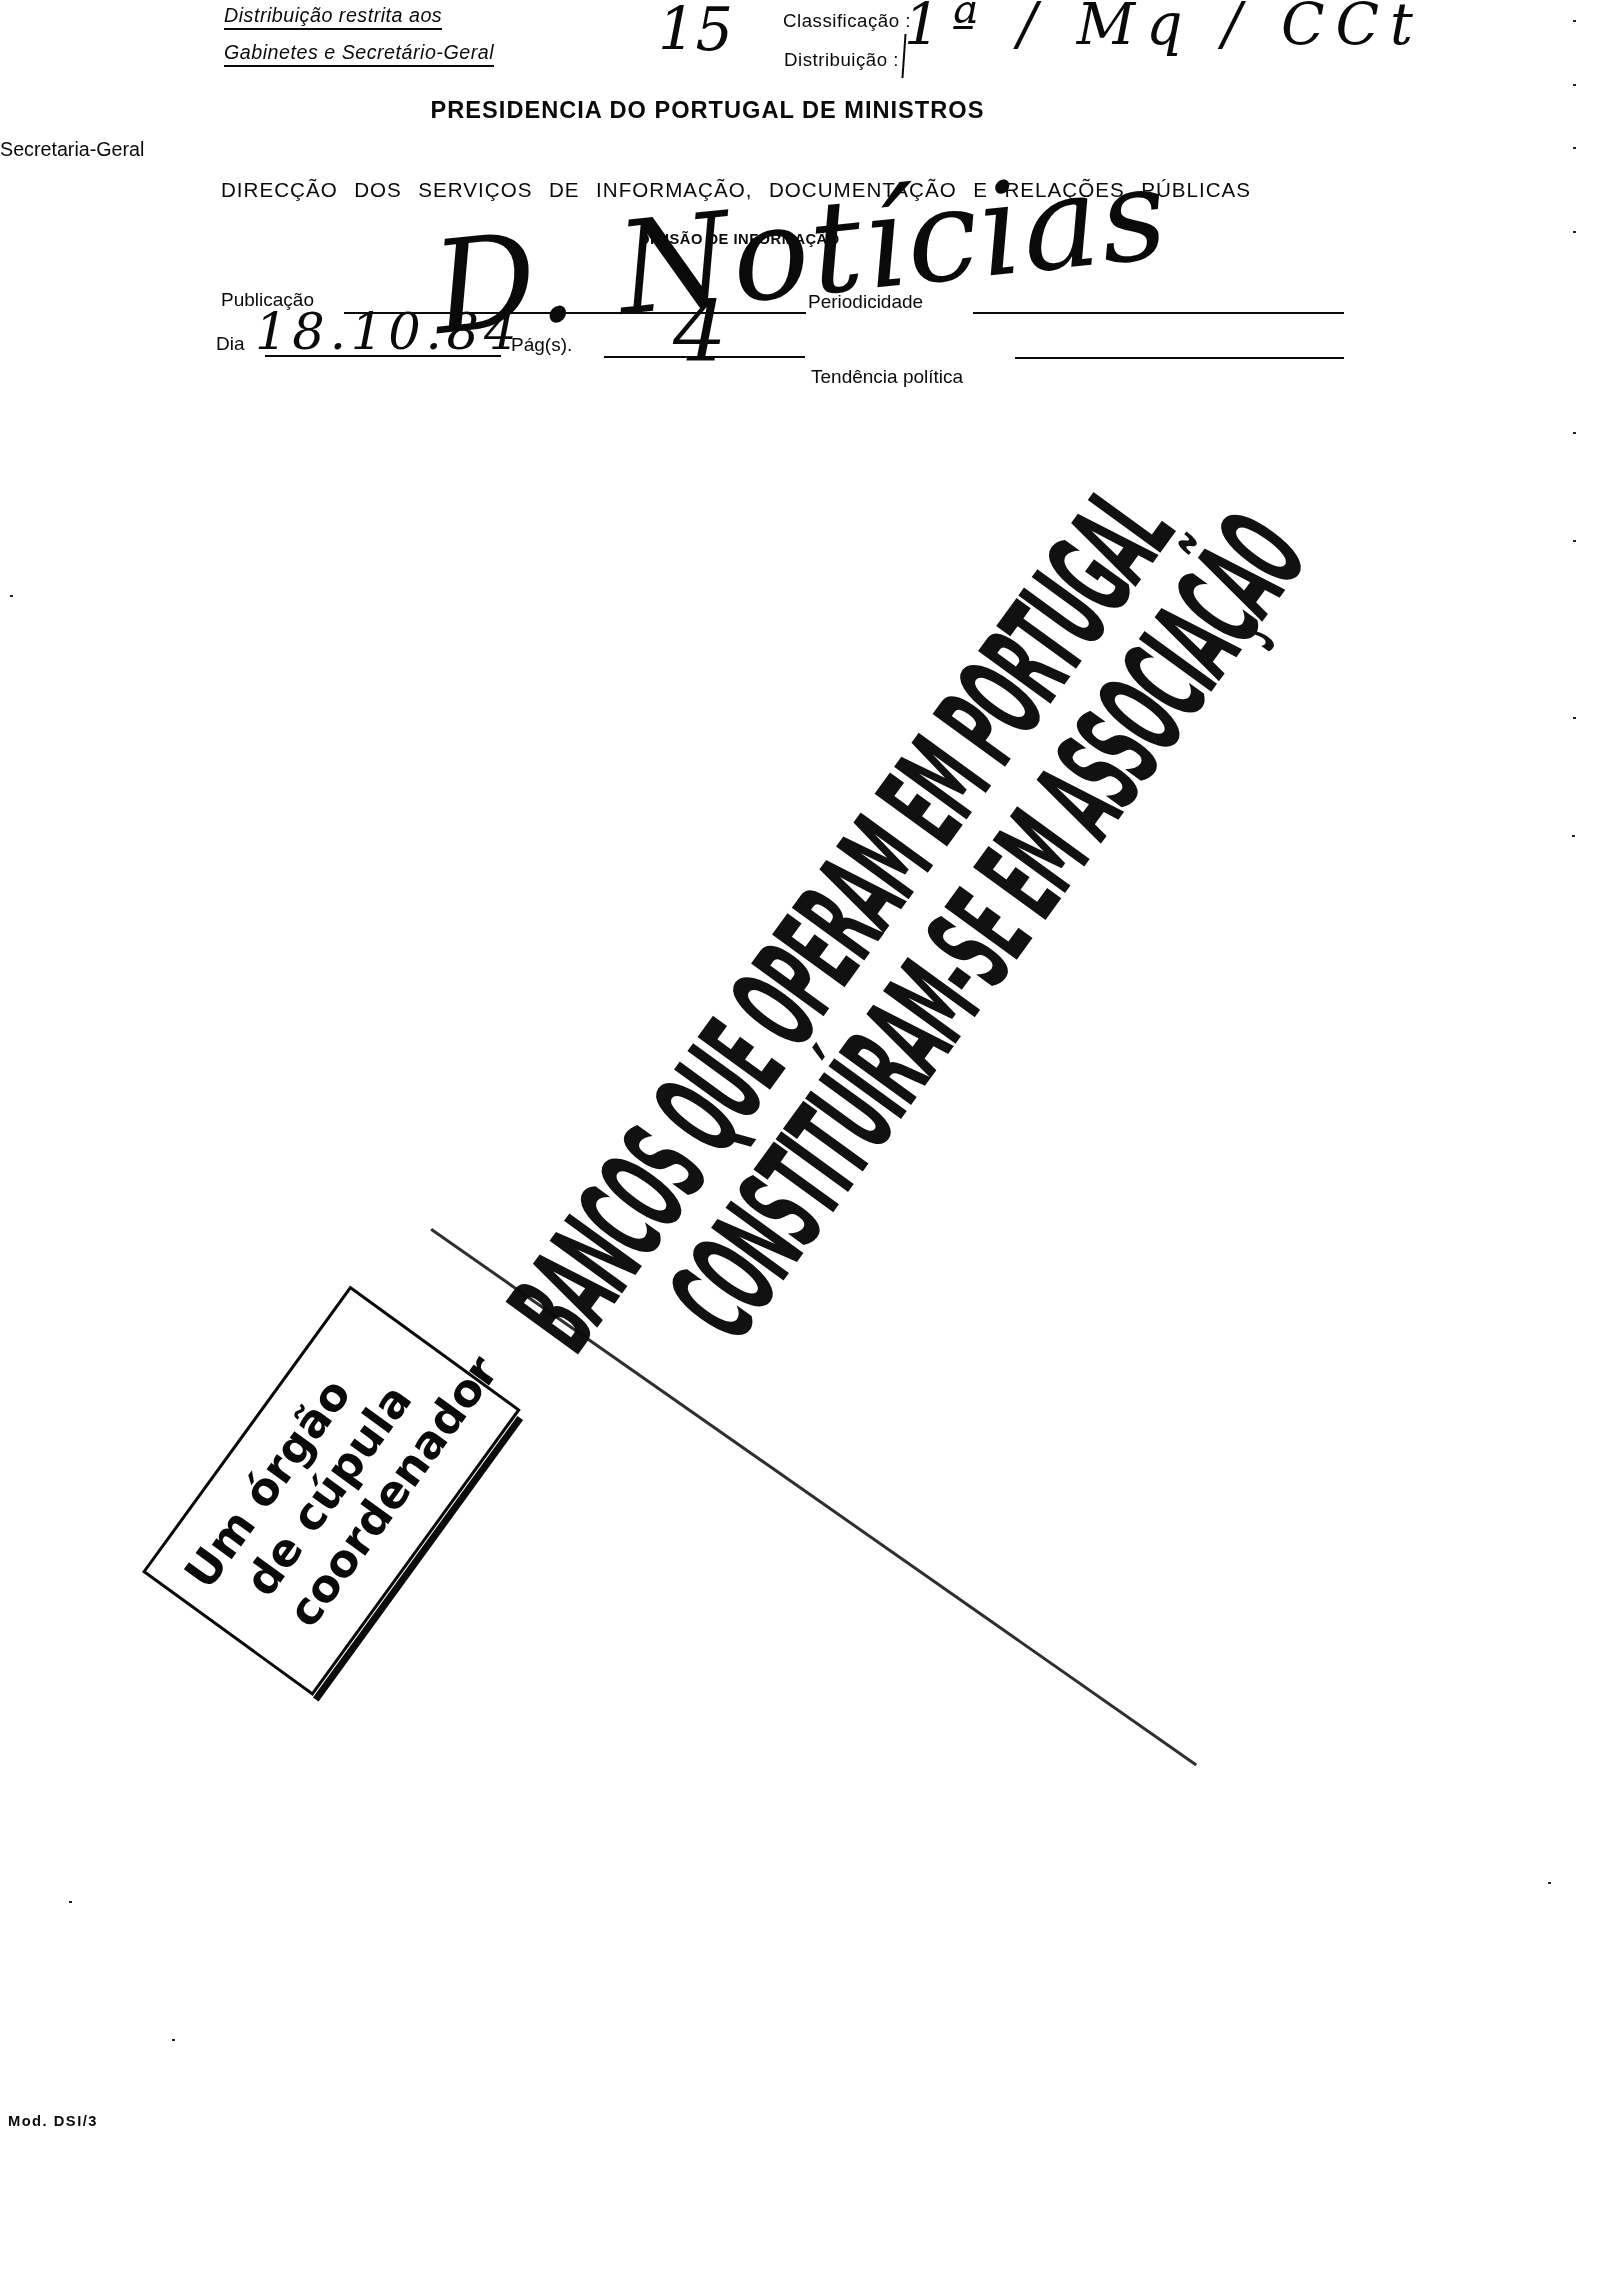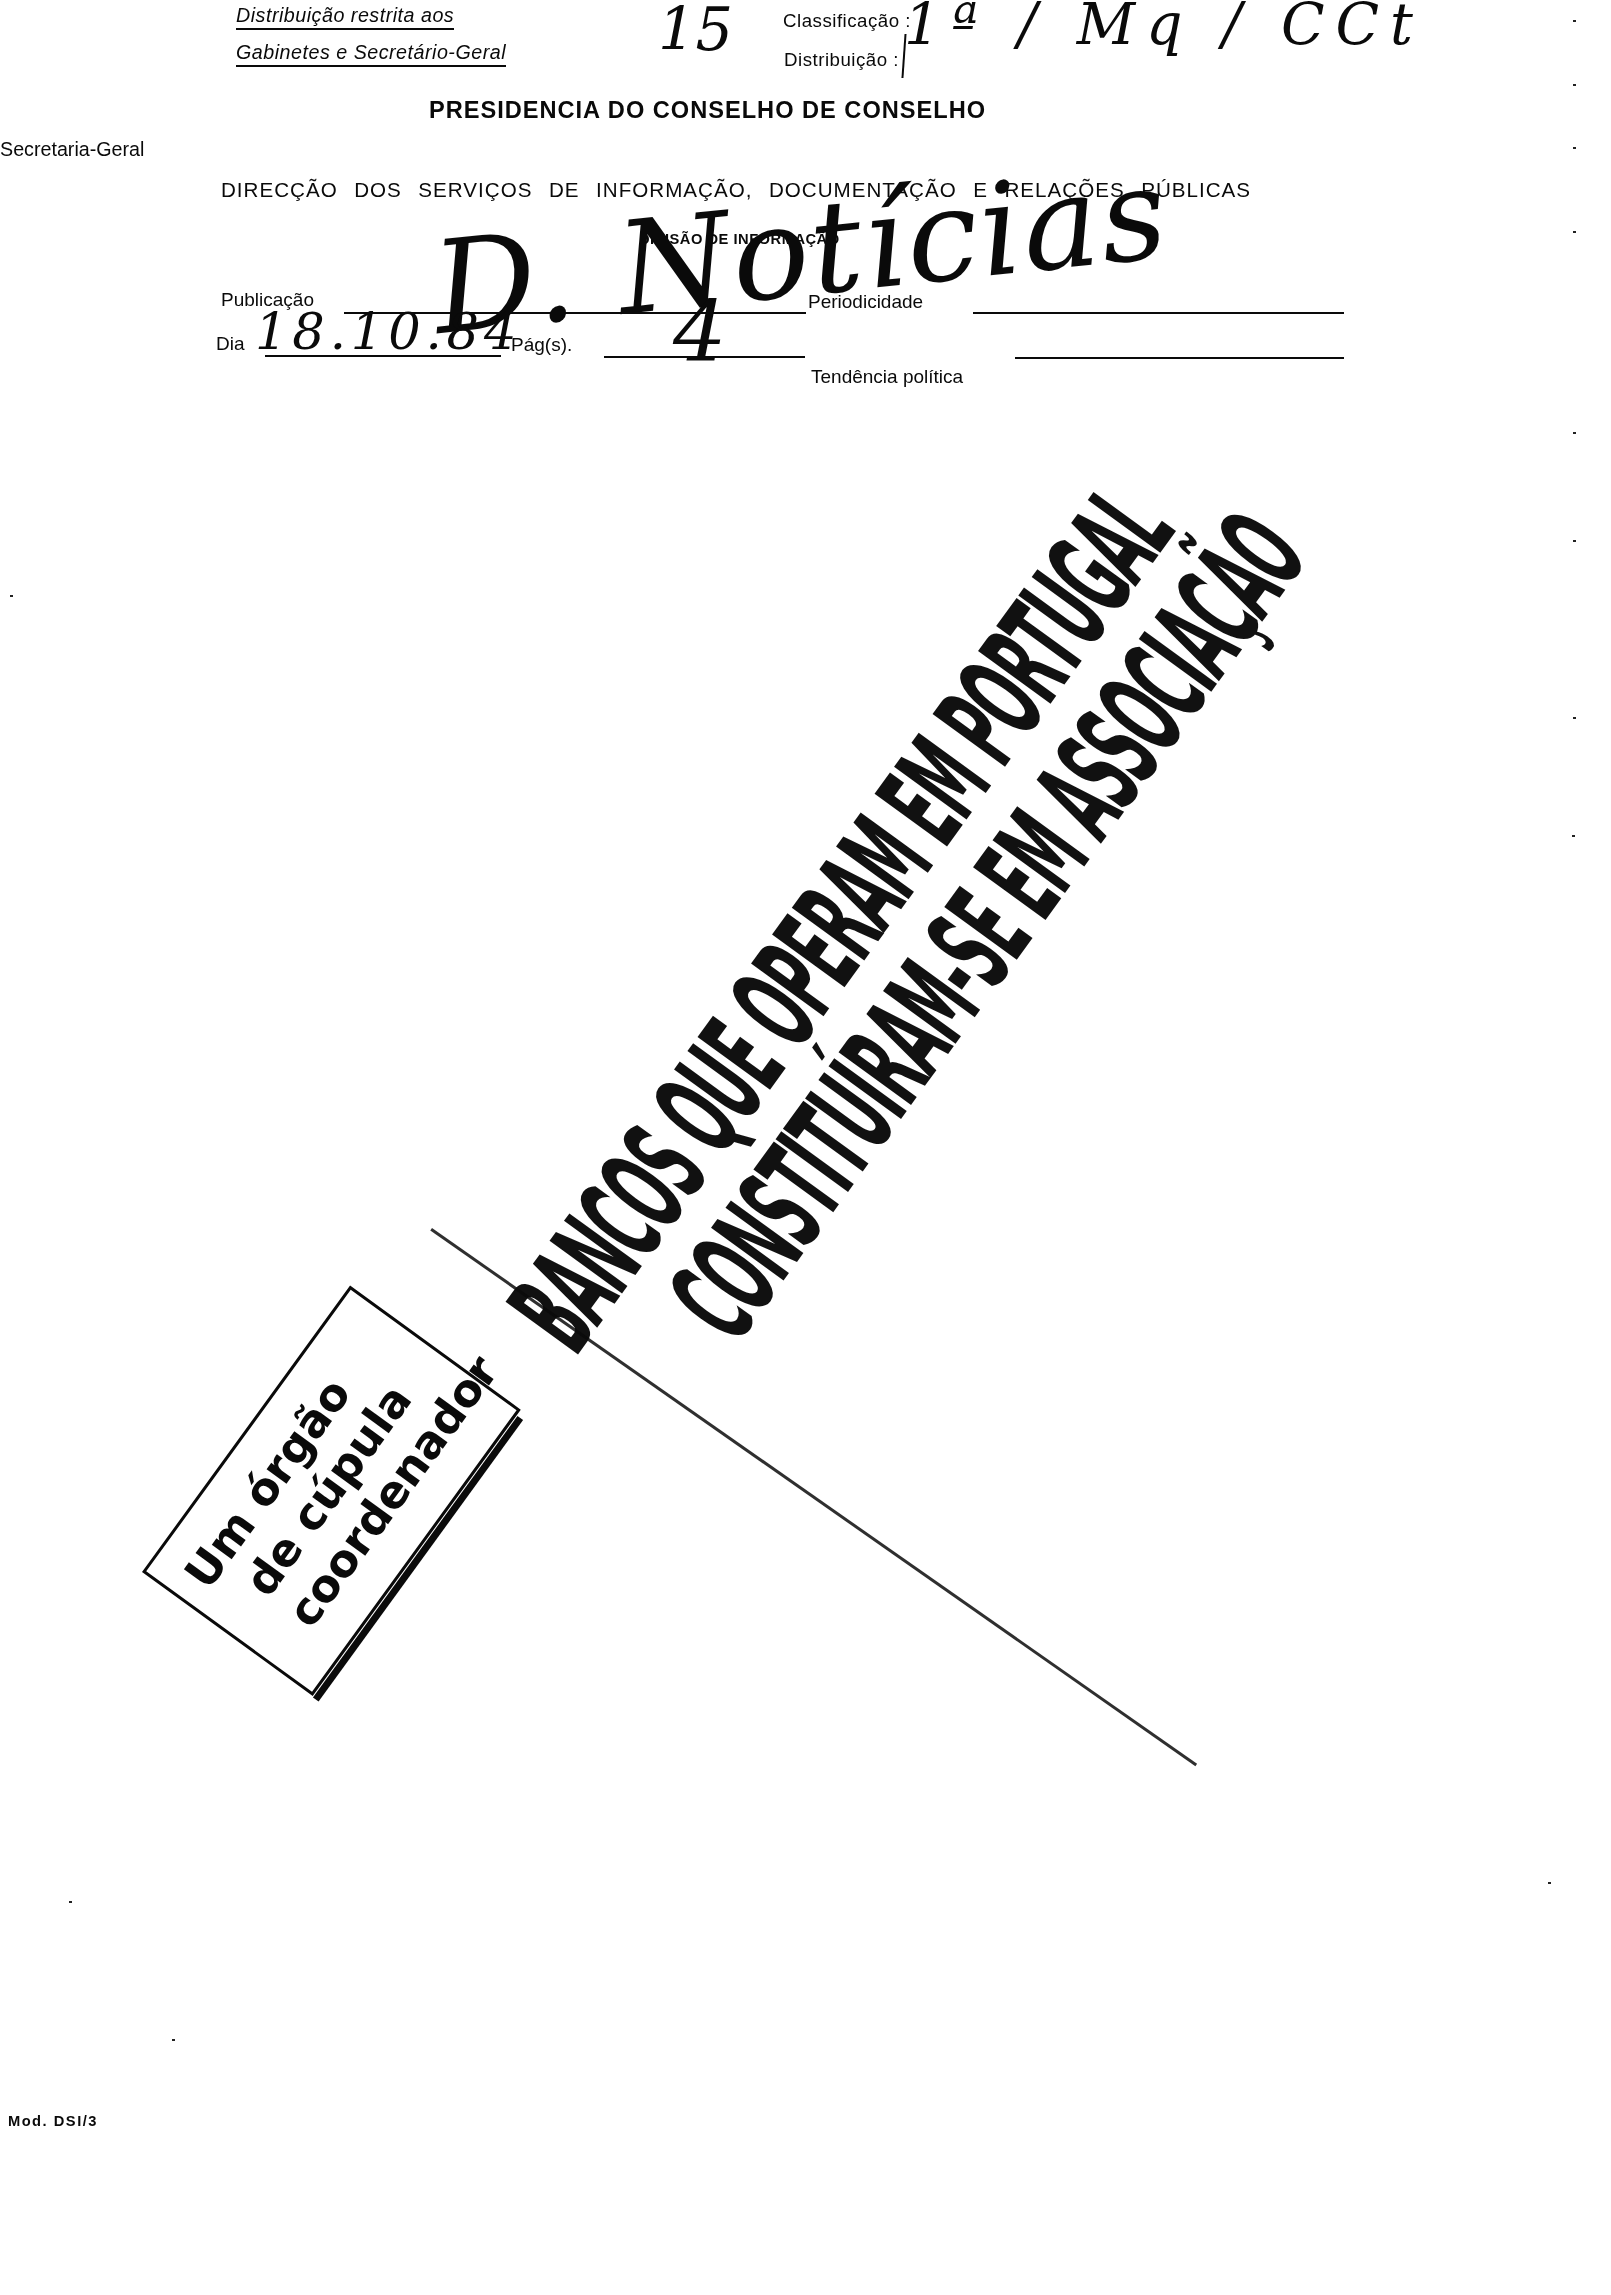--- a/index.html
+++ b/index.html
@@ -55,33 +55,33 @@
     .subbox .shadow-edge {
       position: absolute; left: -3.9px; bottom: -10.8px; width: 100%; height: 6.9px; background: #0a0a0a;
     }
 
     .footer { font-weight: bold; font-size: 14.7px; letter-spacing: 1.5px; }
     .speck { position: absolute; width: 2.9px; height: 2px; background: #222; }
   </style>
 </head>
 <body>
 
-<div class="abs restrict" style="left:224px; top:3.9px;margin-left:12px;">
+<div class="abs restrict" style="left:224px; top:3.9px;">
   <div><span class="line">Distribuição restrita aos</span></div>
   <div style="margin-top:10.8px;"><span class="line">Gabinetes e Secretário-Geral</span></div>
 </div>
 
 <div class="abs hand" style="left:658px; top:0px; font-size:59px; line-height:59px;">15</div>
 
 <div class="abs form-label" style="left:783px; top:9.8px;">Classificação :</div>
 <div class="abs hand" style="left:904px; top:-8.8px; font-size:57px; letter-spacing:10.8px;">1ª / Mq / CCt</div>
 <div class="abs form-label" style="left:784px; top:49px;">Distribuição :</div>
 <div class="abs" style="left:903px; top:34px; width:2px; height:44px; background:#0a0a0a; transform:rotate(4deg);"></div>
 
-<div class="abs title-main" style="left:0; width:1612px; top:97px; text-align:center; padding-right:197px; box-sizing:border-box;">PRESIDENCIA DO CONSELHO DE CONSELHO</div>
+<div class="abs title-main" style="left:0; width:1612px; top:97px; text-align:center; padding-right:197px; box-sizing:border-box;">PRESIDENCIA DO PORTUGAL DE MINISTROS</div>
 <div class="abs title-sub" style="left:0; width:1416px; top:138px; text-align:left; padding-right:197px; box-sizing:border-box;">Secretaria-Geral</div>
 <div class="abs dept" style="left:221px; top:178px;">DIRECÇÃO DOS SERVIÇOS DE INFORMAÇÃO, DOCUMENTAÇÃO E RELAÇÕES PÚBLICAS</div>
 <div class="abs div-label" style="left:639px; top:231px;font-weight:bold;">DIVISÃO DE INFORMAÇÃO</div>
 
 <div class="abs hand" style="left:432px; top:187px; font-size:128px; line-height:128px; letter-spacing:2px; transform:rotate(-6deg);">D. Notícias</div>
 
 <div class="abs field-label" style="left:221px; top:289px;">Publicação</div>
 <div class="abs field-line" style="left:344px; top:312px; width:462px;"></div>
 
 <div class="abs field-label" style="left:808px; top:291px;">Periodicidade</div>

